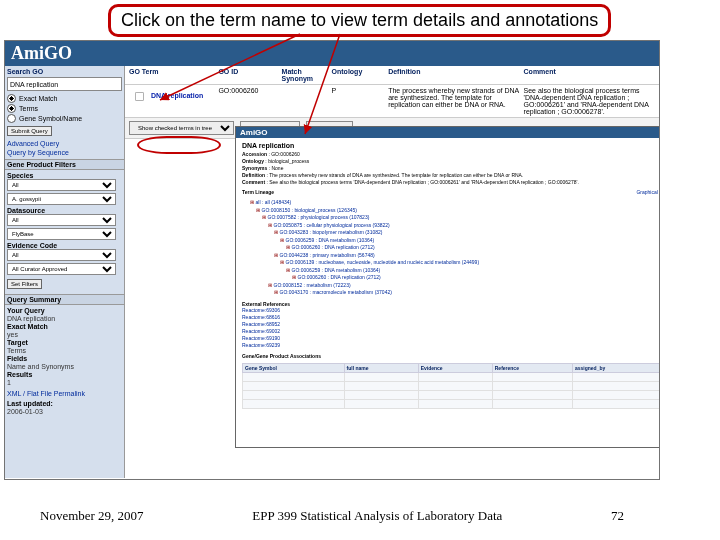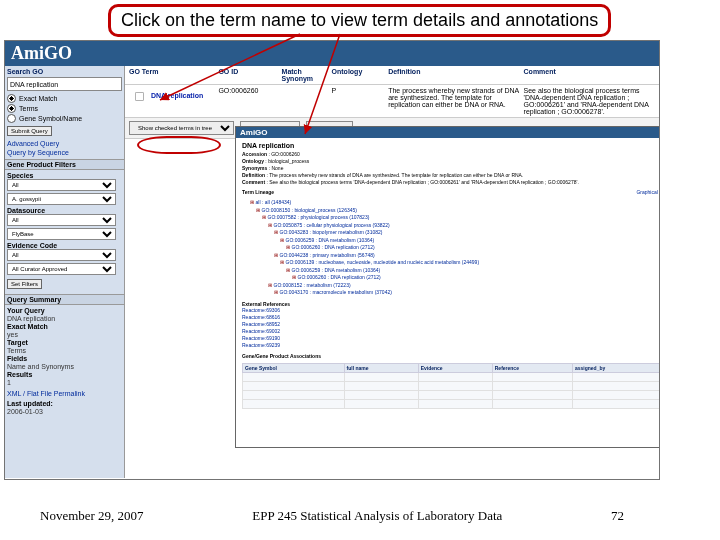--- a/index.html
+++ b/index.html
@@ -372,18 +372,18 @@
         <path d="M0,0 L6,3 L0,6 Z" fill="#c00000"></path>
       </marker>
     </defs>
     <line x1="300" y1="4" x2="160" y2="70" stroke="#c00000" stroke-width="1.5" marker-end="url(#ah)"></line>
     <line x1="340" y1="4" x2="305" y2="104" stroke="#c00000" stroke-width="1.5" marker-end="url(#ah)"></line>
   </svg>
 
   <div class="footer">
     <div>November 29, 2007</div>
     <div class="center">
-      <span>EPP 245 Statistical Analysis of Laboratory Data</span>
+      <span>EPP 399 Statistical Analysis of Laboratory Data</span>
     </div>
     <div>72</div>
   </div>
 
 </div>
 
 </body></html>

